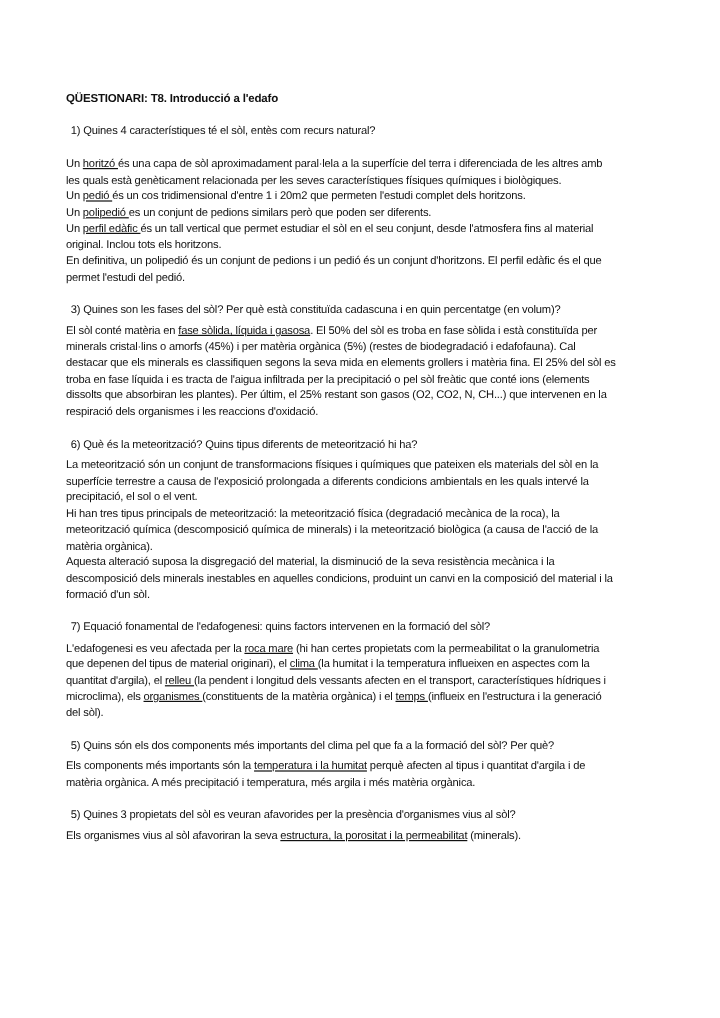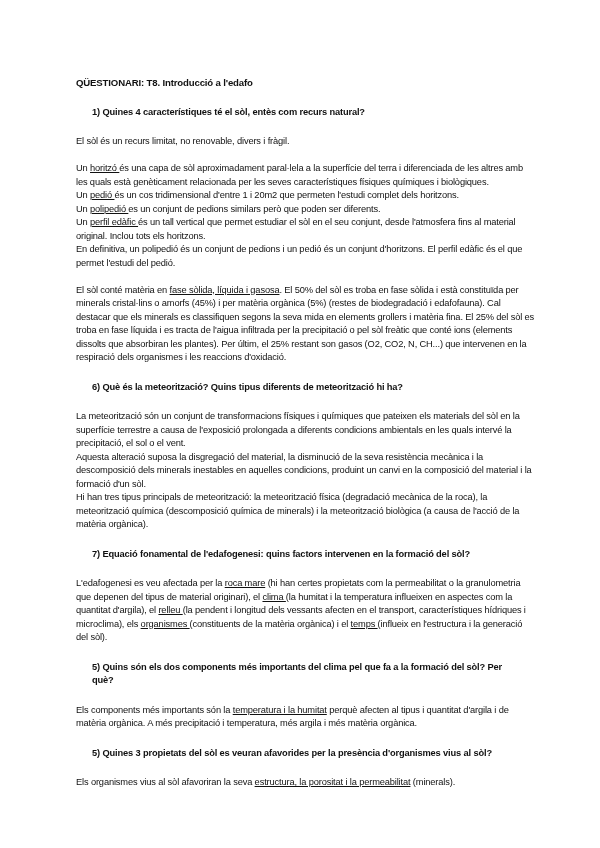--- a/index.html
+++ b/index.html
@@ -10,72 +10,72 @@
     body {
       width: 600px;
       height: 848px;
       position: relative;
       overflow: hidden;
       font-family: "Liberation Sans", "DejaVu Sans", sans-serif;
       color: #111111;
     }
     .page {
       position: absolute;
-      left: 76px;
+      left: 55px;
       top: 76px;
       width: 458px;
       font-size: 9.3px;
       line-height: 13.5px;
       letter-spacing: -0.15px;
     }
     .doc-title {
       font-weight: bold;
       font-size: 9.6px;
       margin: 0 0 13.5px 0;
       height: 13.5px;
     }
     .section {
       margin: 0 0 13.5px 0;
     }
     .question {
-      font-weight: bold;
-      margin: 16px;
+      font-weight: normal;
+      margin: 4px;
     }
     .answer-line {
       margin: 0;
     }
     .u {
       text-decoration: underline;
     }
   </style>
 </head>
 <body>
 
 <div class="page">
   <div class="doc-title">QÜESTIONARI: T8. Introducció a l'edafo</div>
   <div id="sections">
       <div class="section">
         <p class="question">1) Quines 4 característiques té el sòl, entès com recurs natural?</p>
-        <p class="answer-line"><span>El sòl és un recurs limitat, no renovable, divers i fràgil.</span></p>
       </div>
       <div class="section">
         <p class="answer-line"><span>Un </span><span class="u">horitzó </span><span>és una capa de sòl aproximadament paral·lela a la superfície del terra i diferenciada de les altres amb les quals està genèticament relacionada per les seves característiques físiques químiques i biològiques.</span></p>
         <p class="answer-line"><span>Un </span><span class="u">pedió </span><span>és un cos tridimensional d'entre 1 i 20m2 que permeten l'estudi complet dels horitzons.</span></p>
         <p class="answer-line"><span>Un </span><span class="u">polipedió </span><span>es un conjunt de pedions similars però que poden ser diferents.</span></p>
         <p class="answer-line"><span>Un </span><span class="u">perfil edàfic </span><span>és un tall vertical que permet estudiar el sòl en el seu conjunt, desde l'atmosfera fins al material original. Inclou tots els horitzons.</span></p>
         <p class="answer-line"><span>En definitiva, un polipedió és un conjunt de pedions i un pedió és un conjunt d'horitzons. El perfil edàfic és el que permet l'estudi del pedió.</span></p>
       </div>
       <div class="section">
+        <p class="question">3) Quines son les fases del sòl? Per què està constituïda cadascuna i en quin percentatge (en volum)?</p>
         <p class="answer-line"><span>El sòl conté matèria en </span><span class="u">fase sòlida, líquida i gasosa</span><span>. El 50% del sòl es troba en fase sòlida i està constituïda per minerals cristal·lins o amorfs (45%) i per matèria orgànica (5%) (restes de biodegradació i edafofauna). Cal destacar que els minerals es classifiquen segons la seva mida en elements grollers i matèria fina. El 25% del sòl es troba en fase líquida i es tracta de l'aigua infiltrada per la precipitació o pel sòl freàtic que conté ions (elements dissolts que absorbiran les plantes). Per últim, el 25% restant son gasos (O2, CO2, N, CH...) que intervenen en la respiració dels organismes i les reaccions d'oxidació.</span></p>
       </div>
       <div class="section">
         <p class="question">6) Què és la meteorització? Quins tipus diferents de meteorització hi ha?</p>
         <p class="answer-line"><span>La meteorització són un conjunt de transformacions físiques i químiques que pateixen els materials del sòl en la superfície terrestre a causa de l'exposició prolongada a diferents condicions ambientals en les quals intervé la precipitació, el sol o el vent.</span></p>
+        <p class="answer-line"><span>Hi han tres tipus principals de meteorització: la meteorització física (degradació mecànica de la roca), la meteorització química (descomposició química de minerals) i la meteorització biològica (a causa de l'acció de la matèria orgànica).</span></p>
         <p class="answer-line"><span>Aquesta alteració suposa la disgregació del material, la disminució de la seva resistència mecànica i la descomposició dels minerals inestables en aquelles condicions, produint un canvi en la composició del material i la formació d'un sòl.</span></p>
-        <p class="answer-line"><span>Hi han tres tipus principals de meteorització: la meteorització física (degradació mecànica de la roca), la meteorització química (descomposició química de minerals) i la meteorització biològica (a causa de l'acció de la matèria orgànica).</span></p>
       </div>
       <div class="section">
         <p class="question">7) Equació fonamental de l'edafogenesi: quins factors intervenen en la formació del sòl?</p>
         <p class="answer-line"><span>L'edafogenesi es veu afectada per la </span><span class="u">roca mare</span><span> (hi han certes propietats com la permeabilitat o la granulometria que depenen del tipus de material originari), el </span><span class="u">clima </span><span>(la humitat i la temperatura influeixen en aspectes com la quantitat d'argila), el </span><span class="u">relleu </span><span>(la pendent i longitud dels vessants afecten en el transport, característiques hídriques i microclima), els </span><span class="u">organismes </span><span>(constituents de la matèria orgànica) i el </span><span class="u">temps </span><span>(influeix en l'estructura i la generació del sòl).</span></p>
       </div>
       <div class="section">
         <p class="question">5) Quins són els dos components més importants del clima pel que fa a la formació del sòl? Per què?</p>
         <p class="answer-line"><span>Els components més importants són la </span><span class="u">temperatura i la humitat</span><span> perquè afecten al tipus i quantitat d'argila i de matèria orgànica. A més precipitació i temperatura, més argila i més matèria orgànica.</span></p>
       </div>
       <div class="section">

